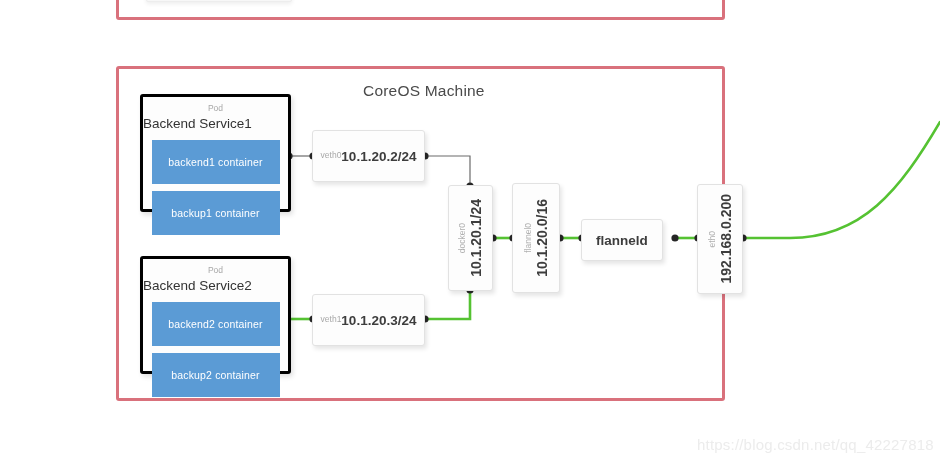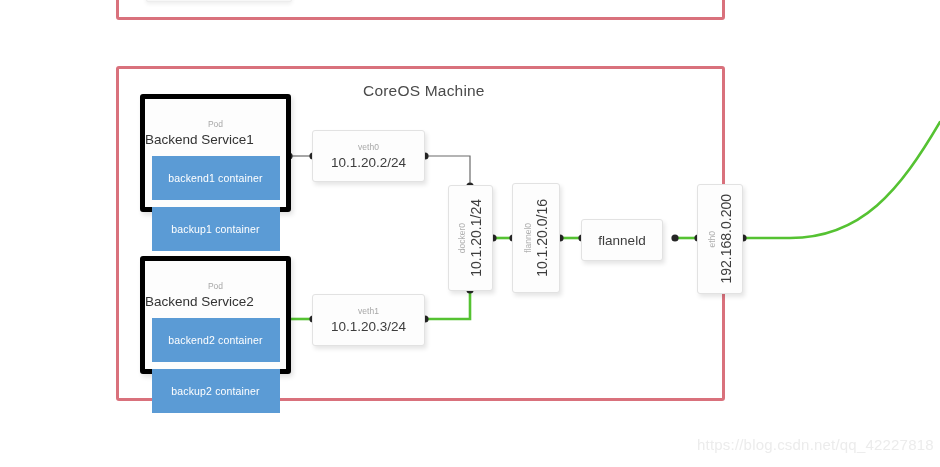--- a/index.html
+++ b/index.html
@@ -48,32 +48,33 @@
     font-size:8.5px;
     color:#a8a8a8;
     text-align:center;
     white-space:nowrap;
   }
   .node-main{
     font-size:13.5px;
     color:#3d3d3d;
     text-align:left;
     white-space:nowrap;
+    font-weight:bold;
   }
 
   
   .pod{
     position:absolute;
     width:151px;height:118px;
     background:#fdfdfd;
-    border:5px solid #000000;
+    border:3px solid #000000;
     border-radius:3px;
     box-shadow:2px 3px 5px rgba(0,0,0,.12);
     box-sizing:border-box;
-    padding-top:20px;
+    padding-top:6px;
   }
   #pod-1{ left:140px; top:94px; }
   #pod-2{ left:140px; top:256px; }
   .pod-kind{
     font-size:8.5px;color:#a8a8a8;text-align:center;margin:0 0 1px 0;
     line-height:11px;
   }
   .pod-name{
     font-size:13.5px;color:#333;margin:0 0 8px 0;
     line-height:17px;white-space:nowrap;
@@ -83,21 +84,21 @@
     margin:0 auto 7px auto;
     background:#5b9bd5;
     display:flex;align-items:center;justify-content:center;
     color:#ffffff;font-size:10.5px;letter-spacing:.15px;
     white-space:nowrap;
   }
 
   
   .veth{
     width:113px;height:52px;
-    display:flex;flex-direction:column;align-items:center;justify-content:center;
+    display:flex;flex-direction:row;align-items:center;justify-content:center;
   }
   .veth .node-sub{line-height:11px;margin-bottom:1px;}
   .veth .node-main{line-height:17px;}
   #veth0{ left:312px; top:130px; }
   #veth1{ left:312px; top:294px; }
 
   
   .vnode{
     display:flex;flex-direction:row;align-items:center;justify-content:center;
   }

